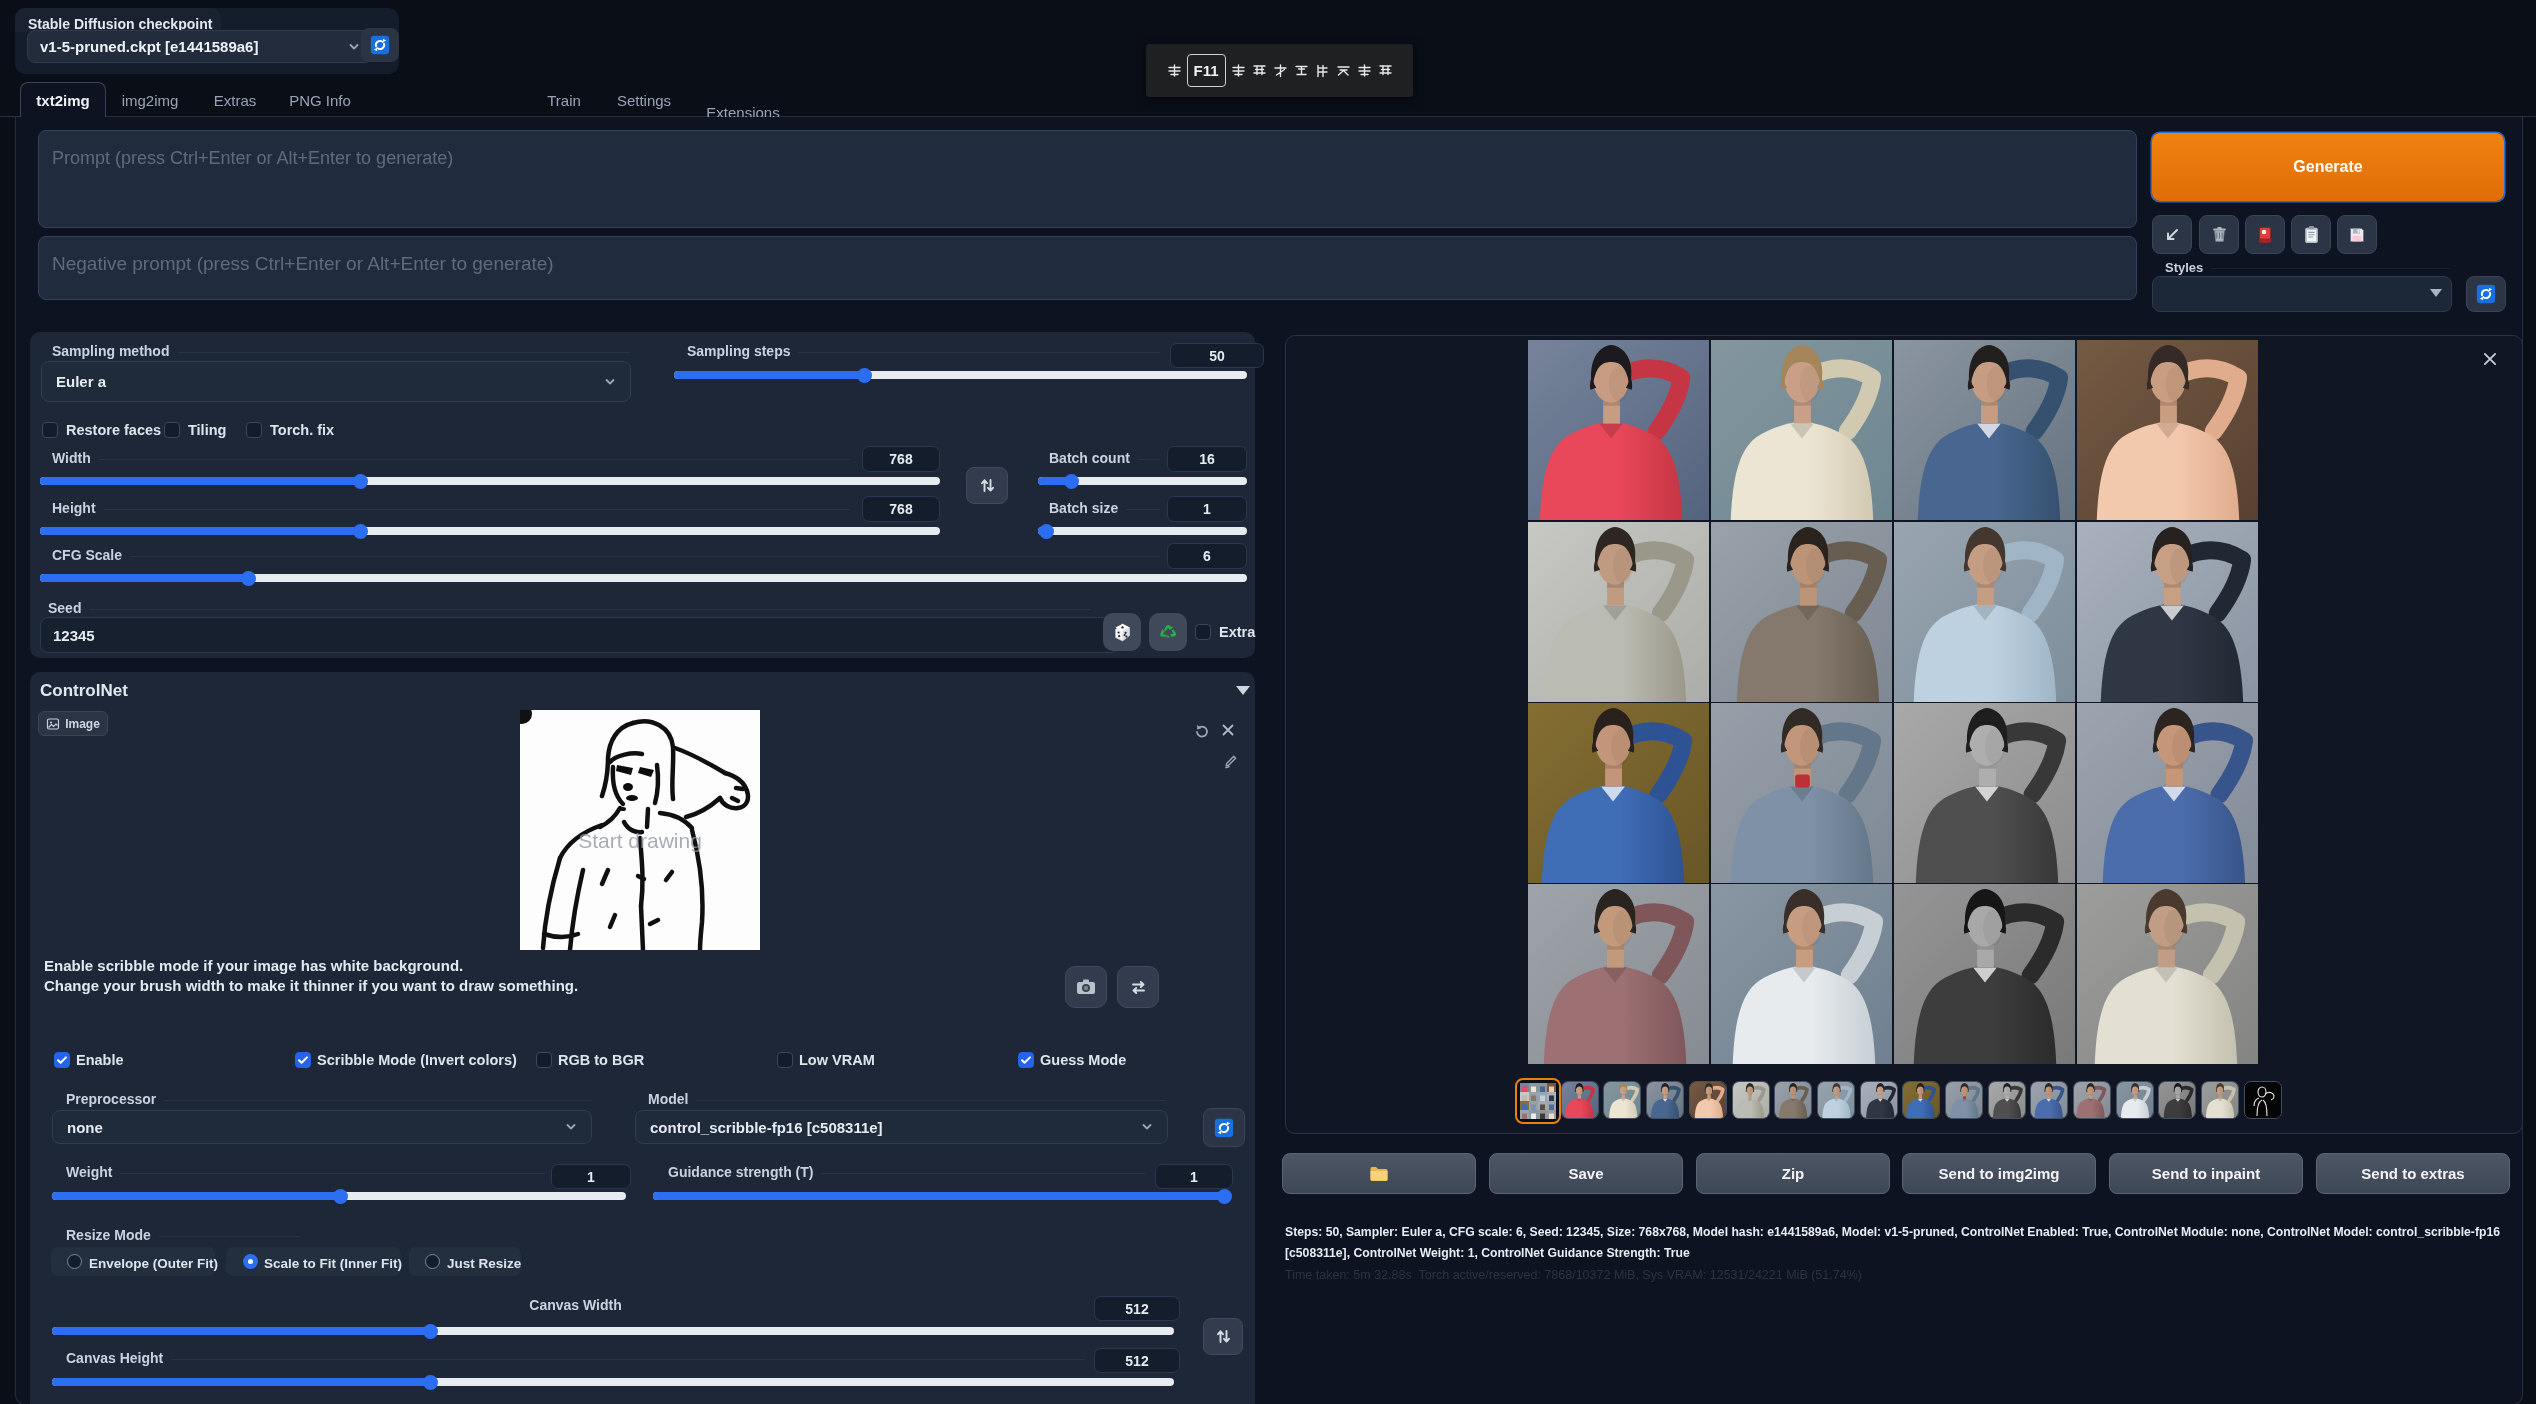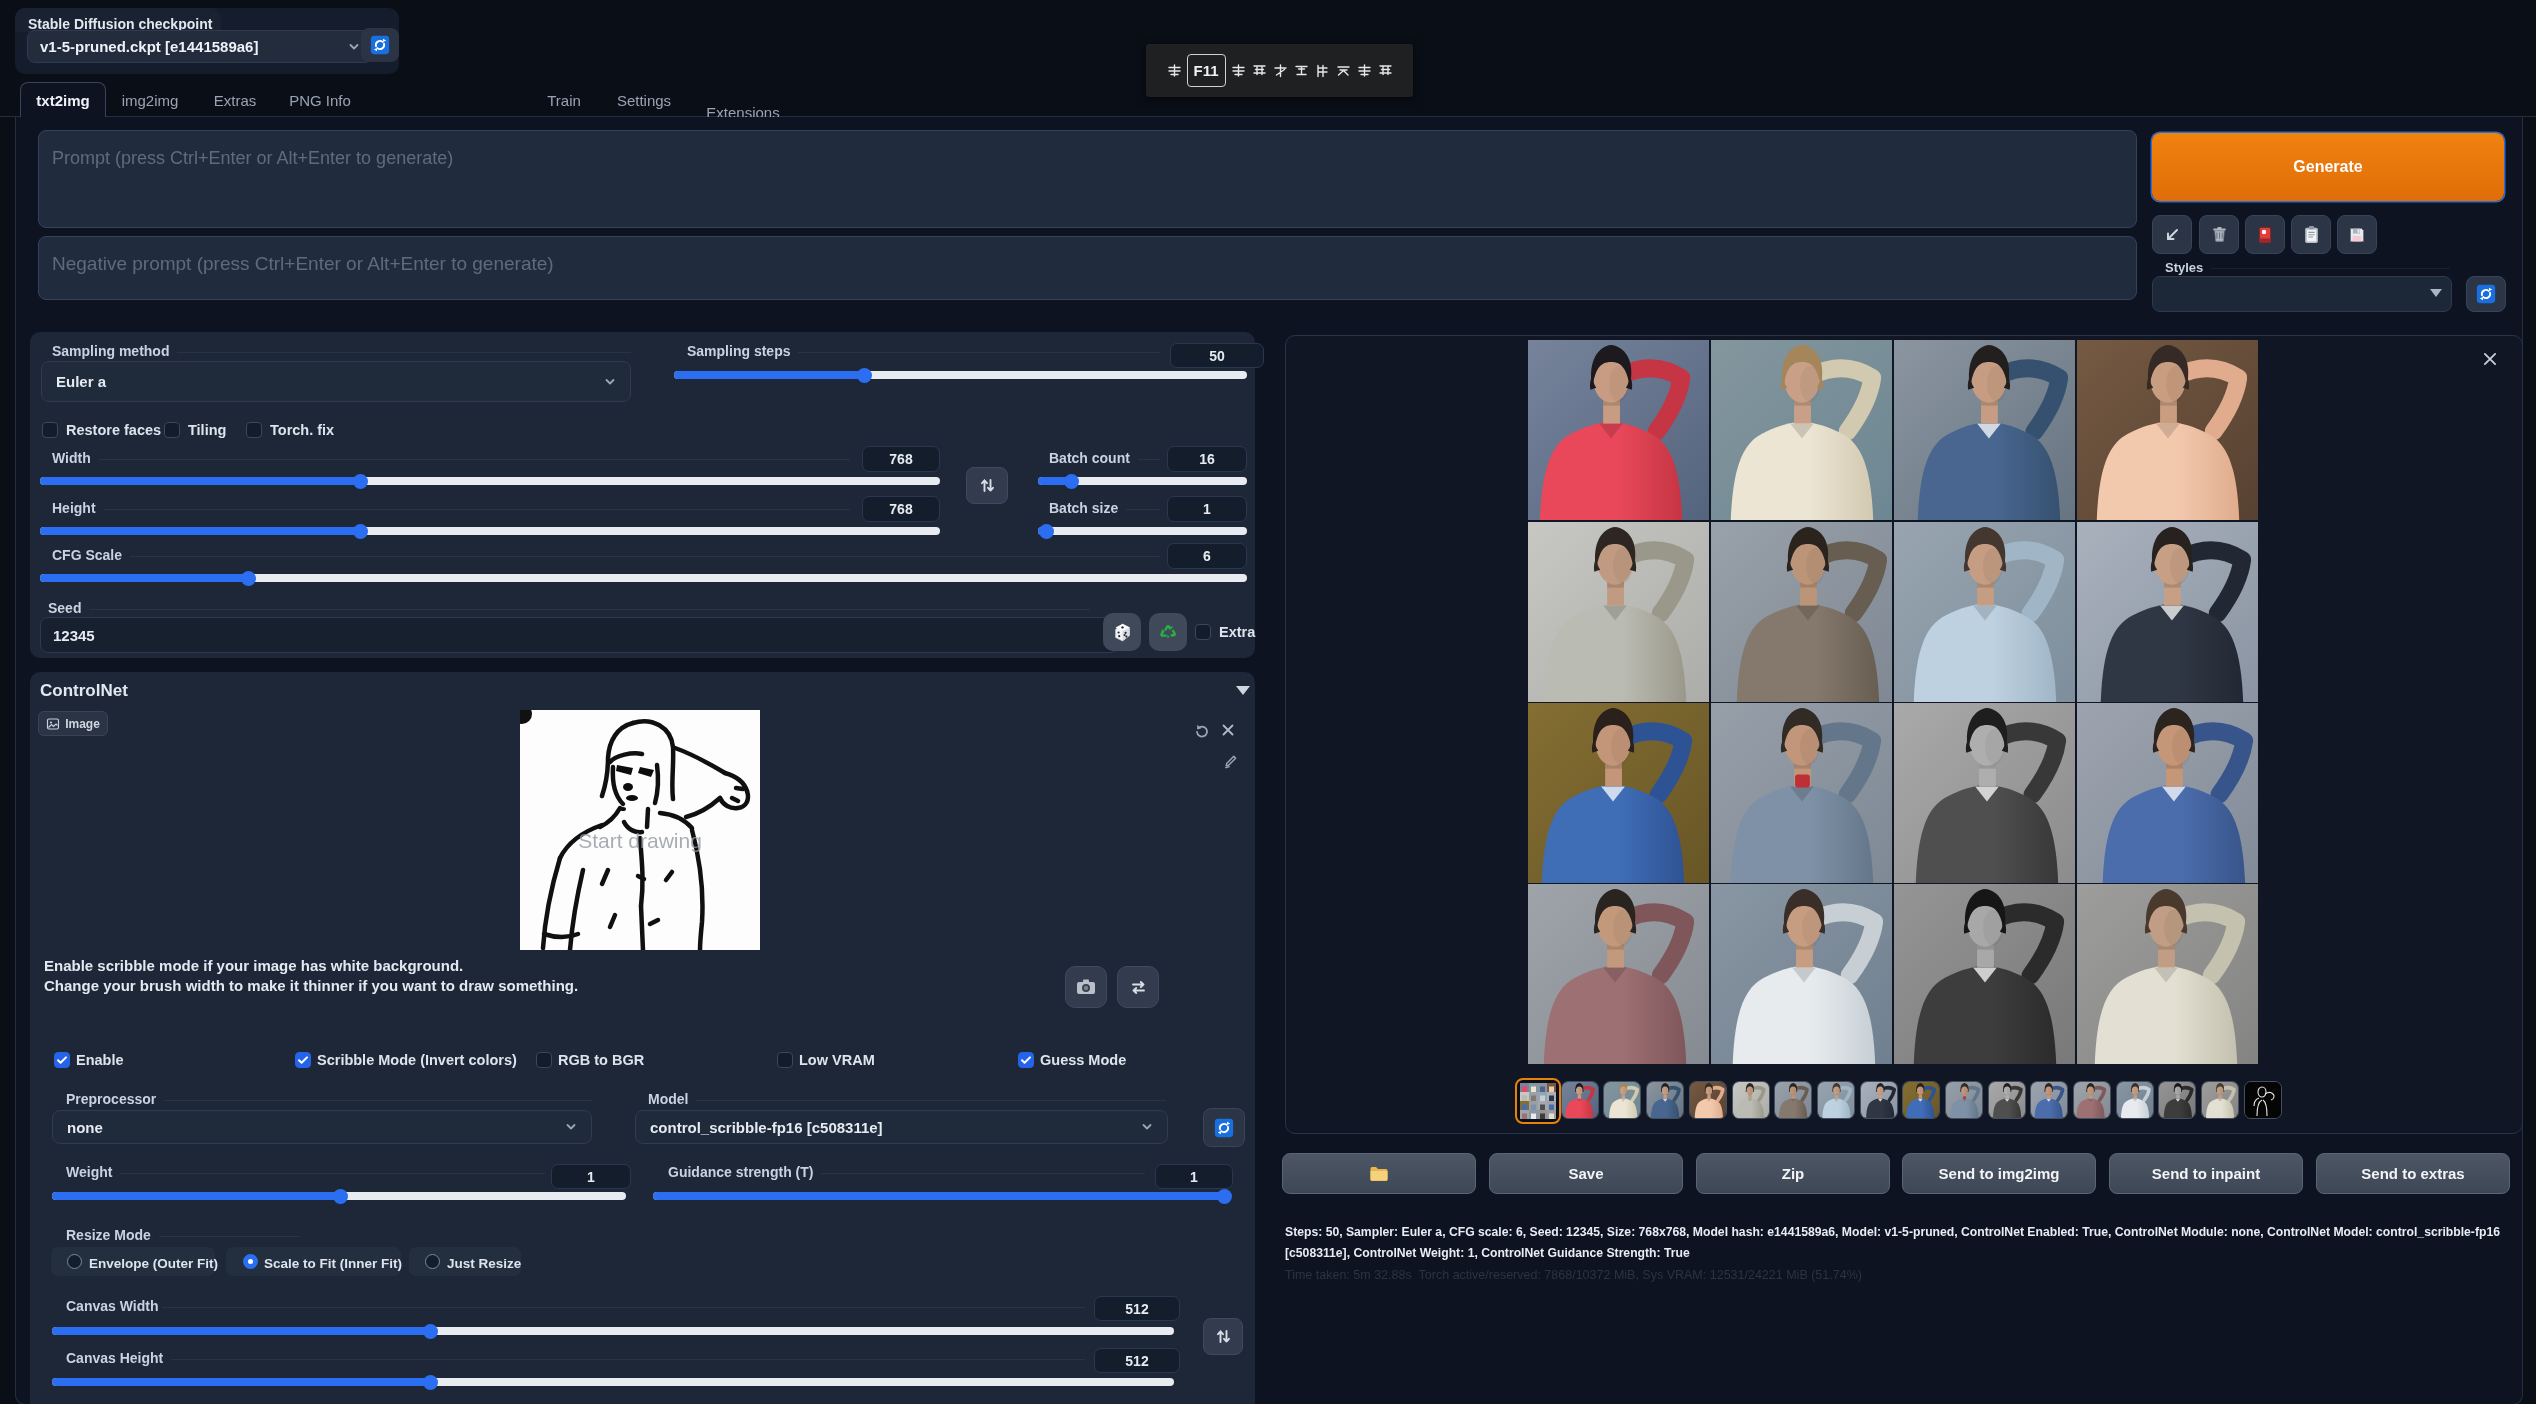--- a/index.html
+++ b/index.html
@@ -432,21 +432,21 @@
 <div style="position:absolute;left:67px;top:1254px;width:15px;height:15px;background:#141d2b;border:1.5px solid #7c899b;border-radius:50%;box-sizing:border-box;"></div>
 <div style="position:absolute;left:89px;top:1254px;"><span style="font-size:13.5px;font-weight:600;color:#dde4ed;white-space:nowrap;">Envelope (Outer Fit)</span></div>
 <div style="position:absolute;left:226px;top:1247px;width:175px;height:29px;background:#232e3f;border-radius:7px;"></div>
 <div style="position:absolute;left:243px;top:1254px;width:15px;height:15px;background:#2b6ef2;border-radius:50%;display:flex;align-items:center;justify-content:center;">
     <span style="width:5px;height:5px;background:#fff;border-radius:50%;"></span>
   </div>
 <div style="position:absolute;left:264px;top:1254px;"><span style="font-size:13.5px;font-weight:600;color:#dde4ed;white-space:nowrap;">Scale to Fit (Inner Fit)</span></div>
 <div style="position:absolute;left:409px;top:1247px;width:112px;height:29px;background:#232e3f;border-radius:7px;"></div>
 <div style="position:absolute;left:425px;top:1254px;width:15px;height:15px;background:#141d2b;border:1.5px solid #7c899b;border-radius:50%;box-sizing:border-box;"></div>
 <div style="position:absolute;left:447px;top:1254px;"><span style="font-size:13.5px;font-weight:600;color:#dde4ed;white-space:nowrap;">Just Resize</span></div>
-<div style="position:absolute;left:66px;top:1297px;width:1019px;height:18px;display:flex;align-items:center;gap:4px;">
+<div style="position:absolute;left:66px;top:1297px;width:1019px;height:18px;display:flex;align-items:center;gap:4px;flex-direction:column;">
     <span style="font-size:14px;font-weight:600;color:#c9d3e0;white-space:nowrap;">Canvas Width</span>
     <span style="flex:1;height:1px;background:rgba(200,215,235,0.07);margin-top:2px;"></span>
   </div>
 <div style="position:absolute;left:1094px;top:1296px;width:86px;height:25px;background:#141d2b;border:1px solid #2a3750;border-radius:7px;display:flex;align-items:center;justify-content:center;box-sizing:border-box;">
     <span style="font-size:14px;font-weight:600;color:#e6ebf2;">512</span>
   </div>
 <div style="position:absolute;left:52px;top:1327px;width:1122px;height:8px;background:#e8ebf0;border-radius:8px;"></div>
 <div style="position:absolute;left:52px;top:1327px;width:378.0px;height:8px;background:#2b6ef2;border-radius:8px;"></div>
 <div style="position:absolute;left:422.5px;top:1323.5px;width:15px;height:15px;background:#2b6ef2;border-radius:50%;"></div>
 <div style="position:absolute;left:1203px;top:1318px;width:40px;height:37px;background:#323c4e;border:1px solid #3d4a60;border-radius:8px;display:flex;align-items:center;justify-content:center;box-sizing:border-box;">

